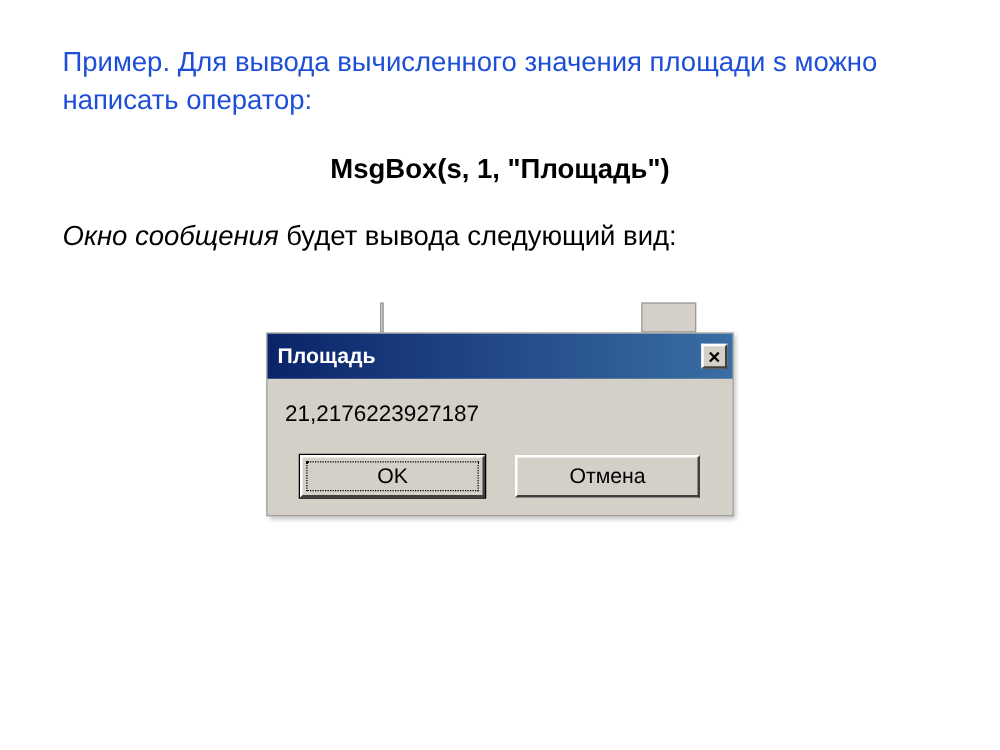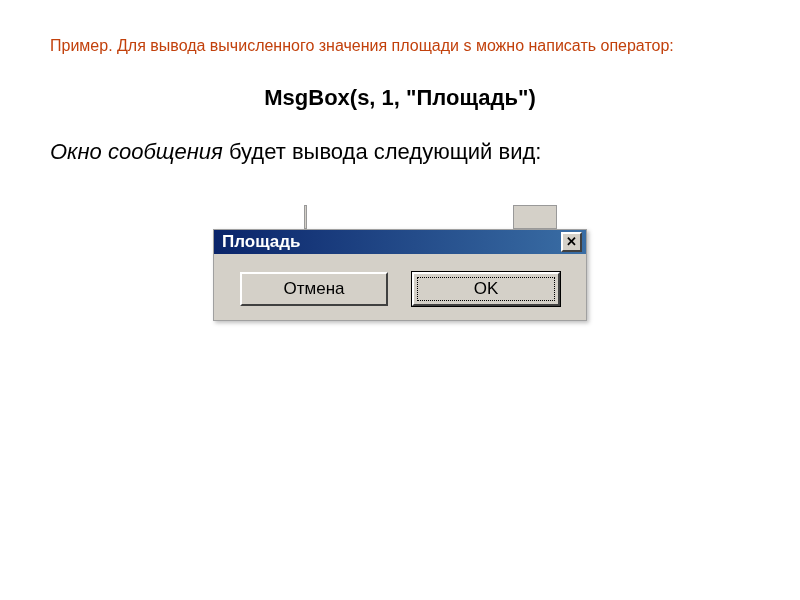--- a/index.html
+++ b/index.html
@@ -4,23 +4,23 @@
   <style>
     * { margin: 0; padding: 0; box-sizing: border-box; }
     body {
       width: 800px;
       height: 600px;
       background: #fff;
       font-family: Arial, sans-serif;
       padding: 35px 50px;
     }
     .intro-text {
-      font-size: 16px;
+      font-size: 22px;
       line-height: 1.35;
-      color: #c2410c;
+      color: #1d4ed8;
       margin-bottom: 28px;
     }
     .code-line {
       font-size: 22px;
       font-weight: bold;
       text-align: center;
       color: #000;
       margin-bottom: 28px;
     }
     .follow-text {
@@ -51,21 +51,21 @@
       border: 1px solid #a0a0a0;
       box-shadow: 2px 2px 4px rgba(0,0,0,0.25);
     }
     .title-bar {
       background: linear-gradient(to right, #0a246a, #3a6ea5);
       color: #fff;
       display: flex;
       justify-content: space-between;
       align-items: center;
       padding: 3px 4px 3px 8px;
-      height: 24px;
+      height: 36px;
     }
     .title-text {
       font-size: 17px;
       font-weight: bold;
       font-family: Tahoma, Arial, sans-serif;
     }
     .close-btn {
       width: 21px;
       height: 20px;
       background: #d4d0c8;
@@ -140,24 +140,25 @@
     <div class="dialog-thumb thumb2"></div>
 
     <div class="dialog-box">
       <div class="title-bar">
         <span class="title-text">Площадь</span>
         <div class="close-btn">
           <span>✕</span>
         </div>
       </div>
       <div class="dialog-body">
+        <div class="message-text">21,2176223927187</div>
         <div class="button-row">
+          <div class="win-btn default">
+            <span>OK</span>
+          </div>
           <div class="win-btn">
             <span>Отмена</span>
-          </div>
-          <div class="win-btn default">
-            <span>OK</span>
           </div>
         </div>
       </div>
     </div>
   </div>
 </div>
 
 </body></html>

